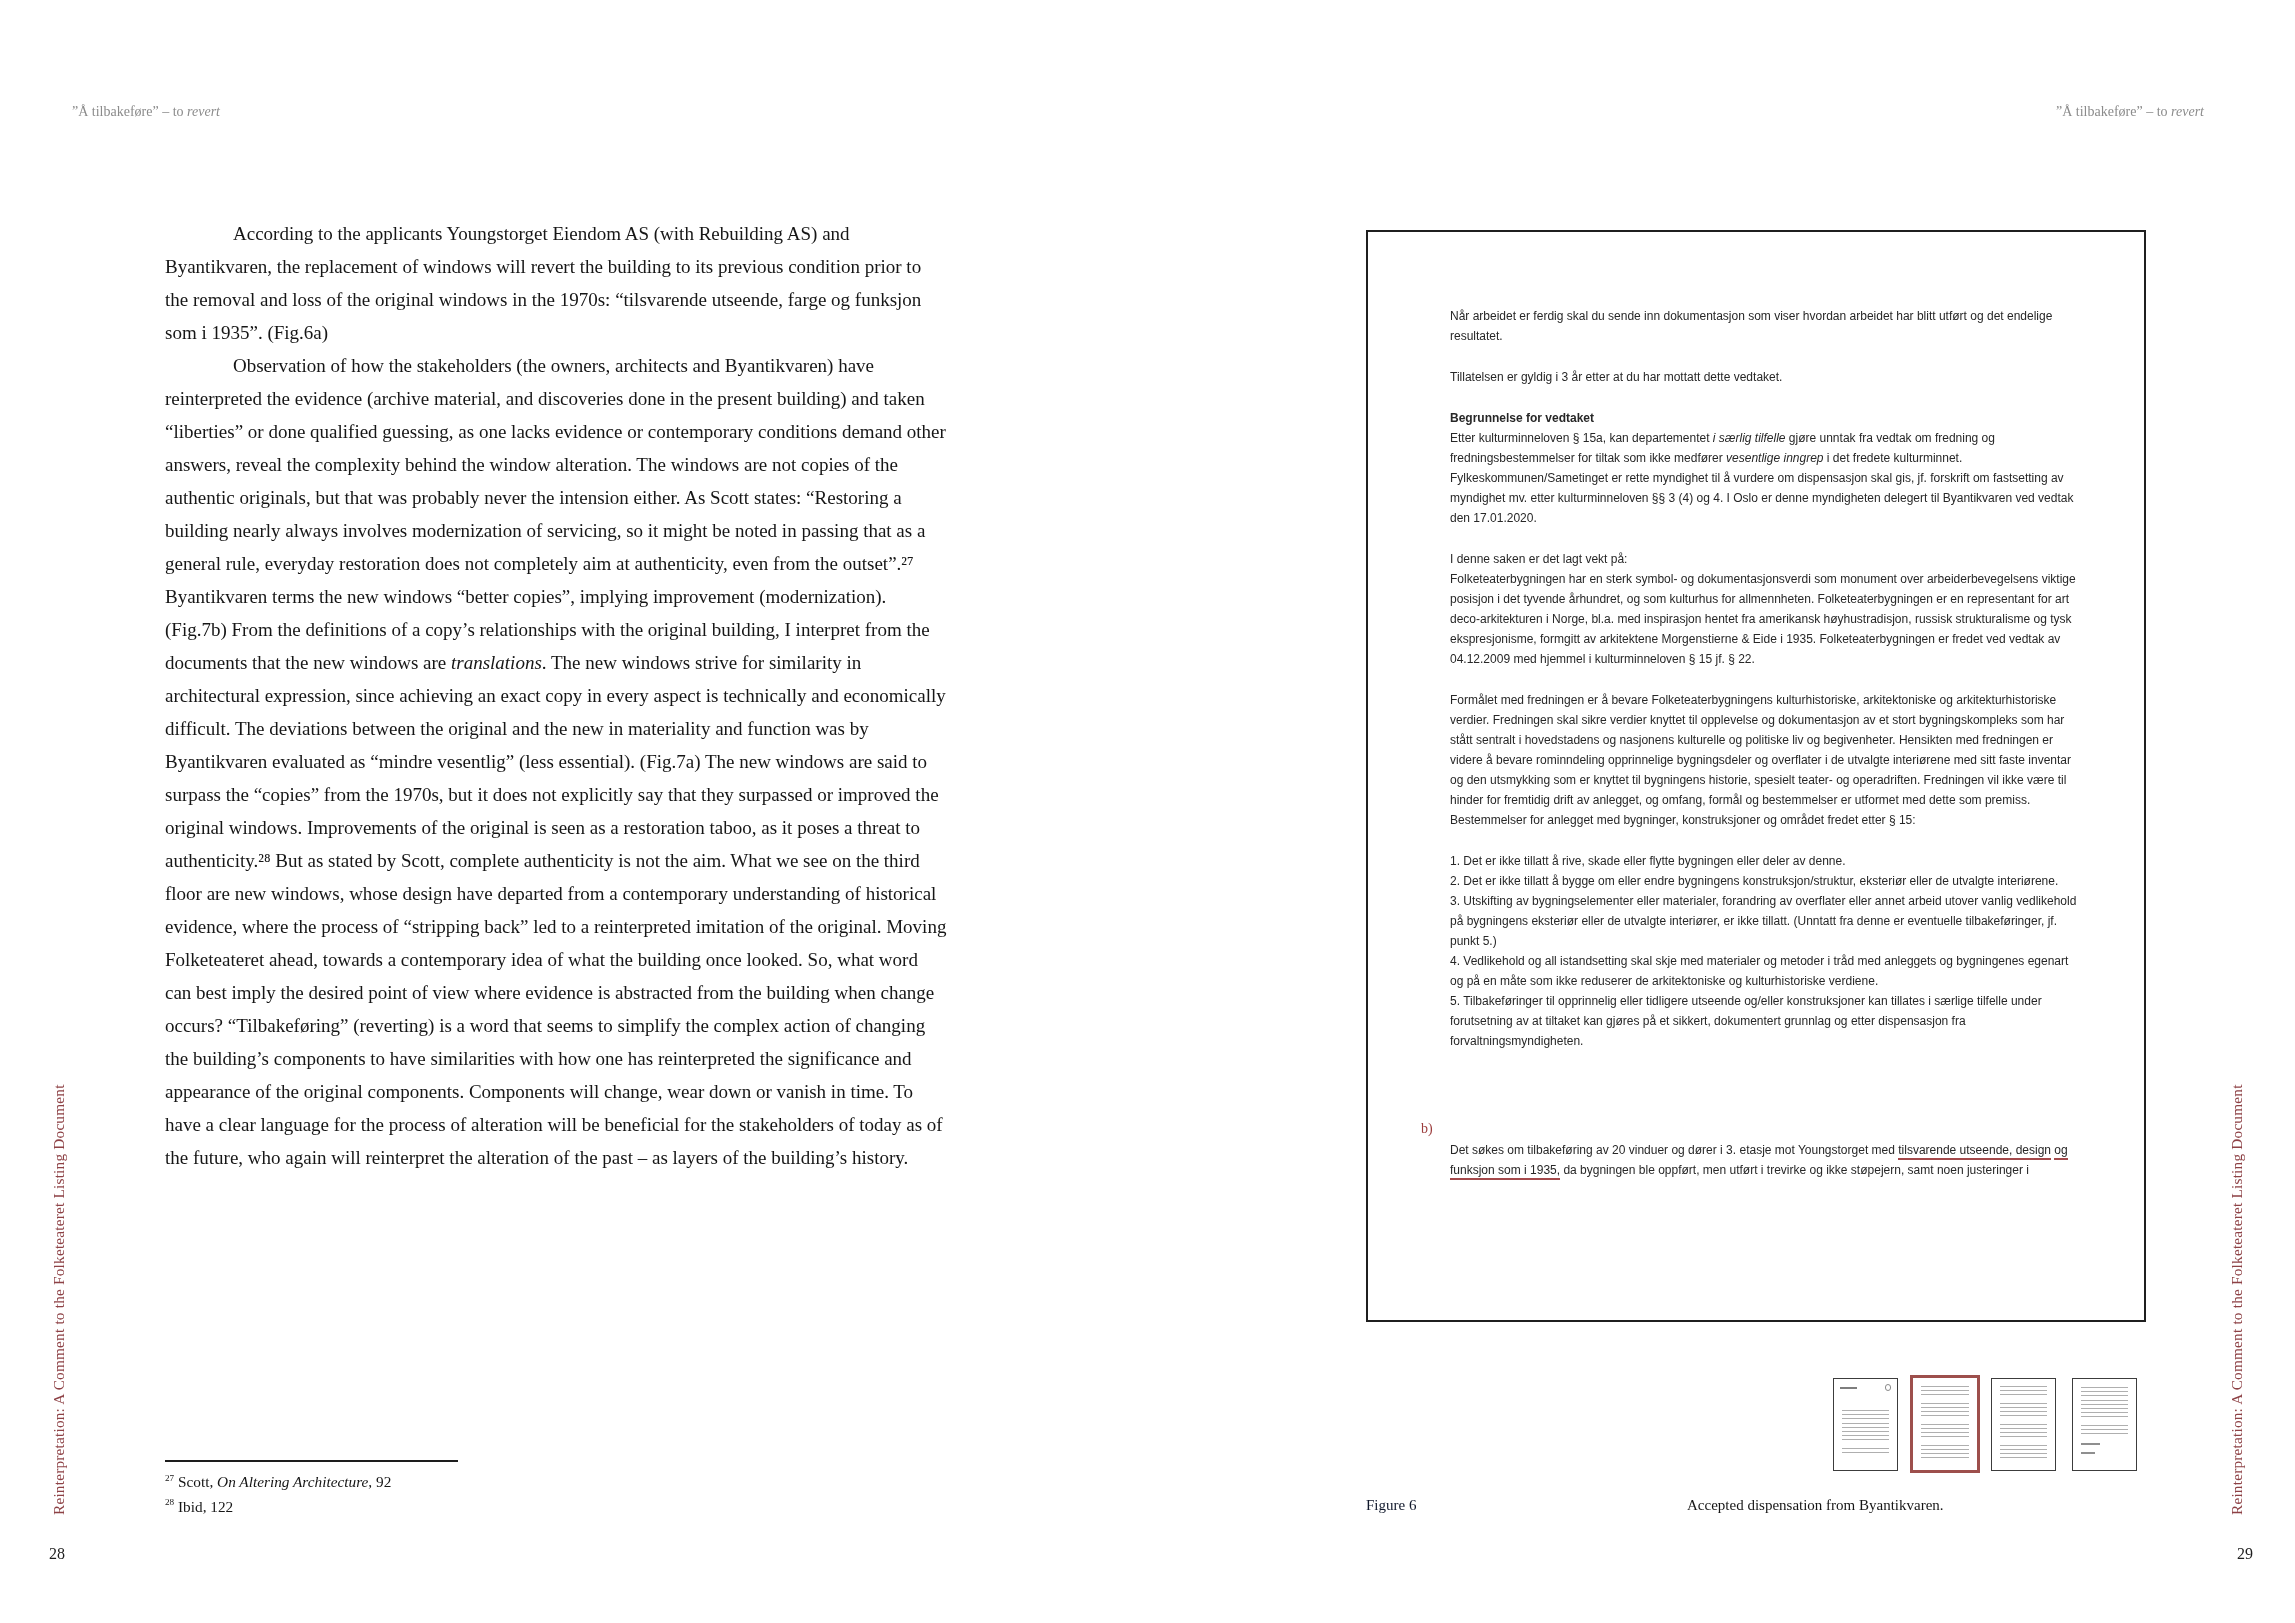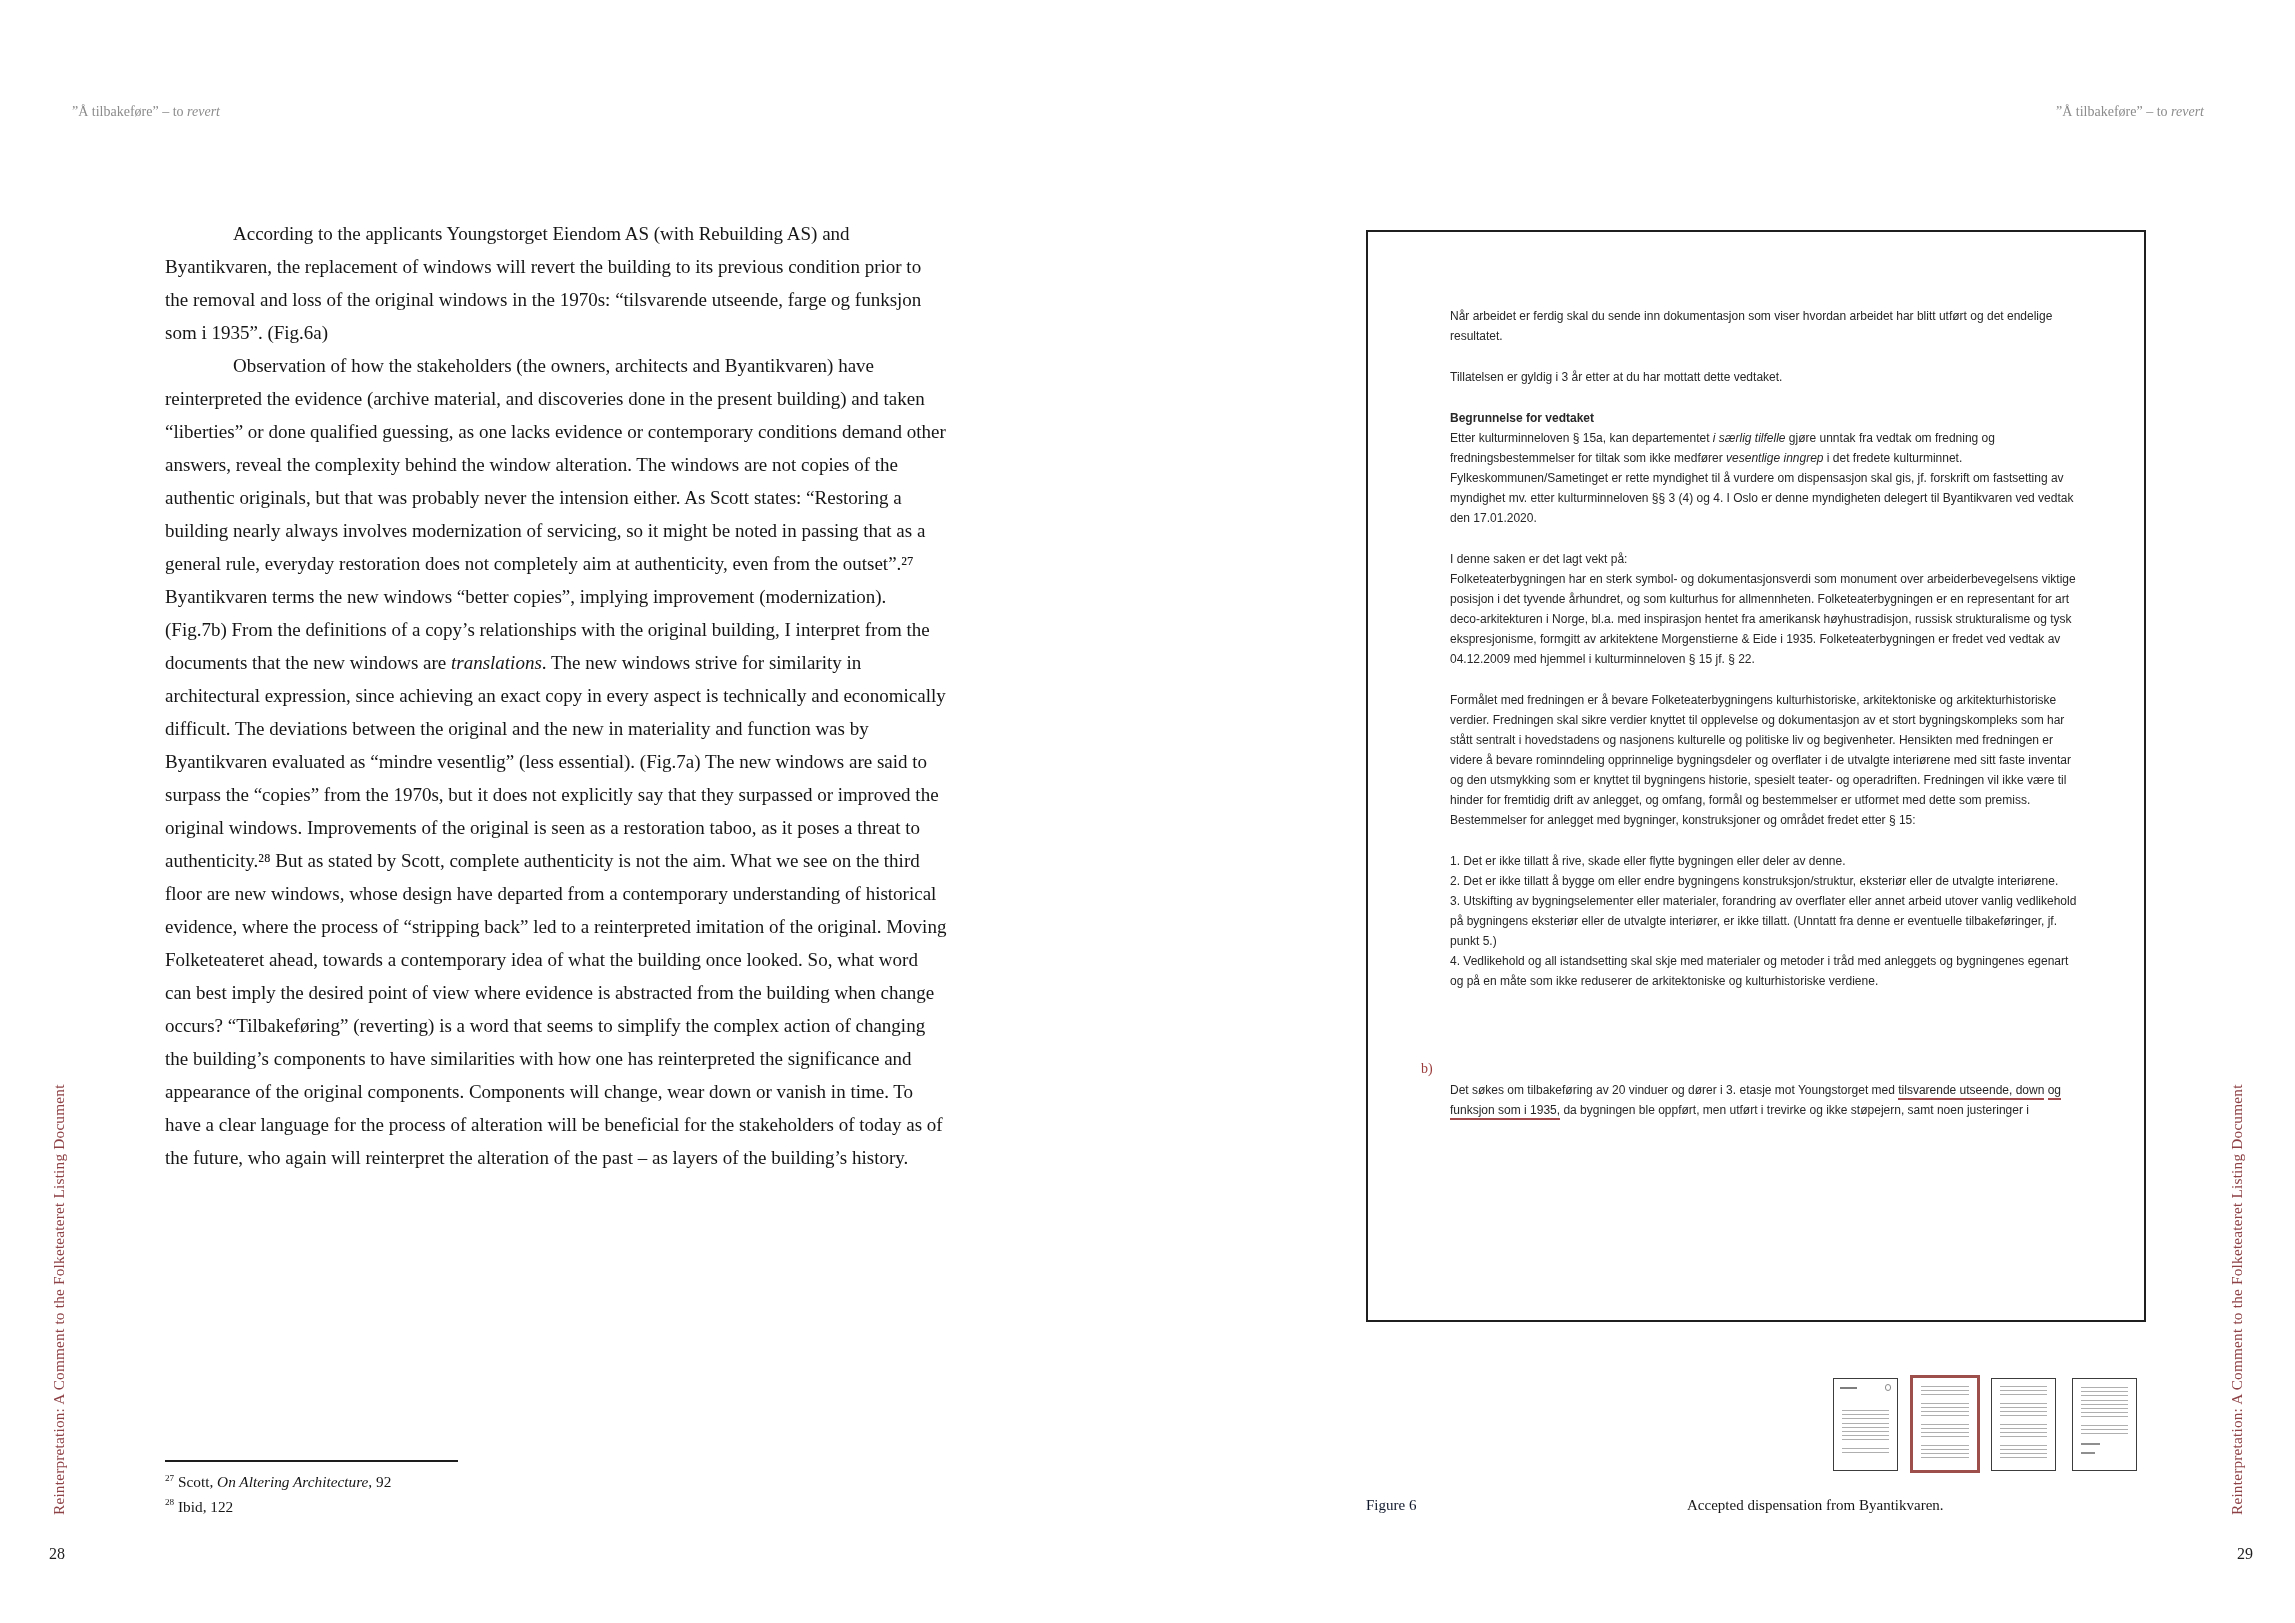--- a/index.html
+++ b/index.html
@@ -102,23 +102,24 @@
     <p class="doc-h tight">Begrunnelse for vedtaket</p>
     <p><span>Etter kulturminneloven § 15a, kan departementet </span><span class="it">i særlig tilfelle</span><span> gjøre unntak fra vedtak om fredning og fredningsbestemmelser for tiltak som ikke medfører </span><span class="it">vesentlige inngrep</span><span> i det fredete kulturminnet. Fylkeskommunen/Sametinget er rette myndighet til å vurdere om dispensasjon skal gis, jf. forskrift om fastsetting av myndighet mv. etter kulturminneloven §§ 3 (4) og 4. I Oslo er denne myndigheten delegert til Byantikvaren ved vedtak den 17.01.2020.</span></p>
     <p class="tight">I denne saken er det lagt vekt på:</p>
     <p>Folketeaterbygningen har en sterk symbol- og dokumentasjonsverdi som monument over arbeiderbevegelsens viktige posisjon i det tyvende århundret, og som kulturhus for allmennheten. Folketeaterbygningen er en representant for art deco-arkitekturen i Norge, bl.a. med inspirasjon hentet fra amerikansk høyhustradisjon, russisk strukturalisme og tysk ekspresjonisme, formgitt av arkitektene Morgenstierne &amp; Eide i 1935. Folketeaterbygningen er fredet ved vedtak av 04.12.2009 med hjemmel i kulturminneloven § 15 jf. § 22.</p>
     <p>Formålet med fredningen er å bevare Folketeaterbygningens kulturhistoriske, arkitektoniske og arkitekturhistoriske verdier. Fredningen skal sikre verdier knyttet til opplevelse og dokumentasjon av et stort bygningskompleks som har stått sentralt i hovedstadens og nasjonens kulturelle og politiske liv og begivenheter. Hensikten med fredningen er videre å bevare rominndeling opprinnelige bygningsdeler og overflater i de utvalgte interiørene med sitt faste inventar og den utsmykking som er knyttet til bygningens historie, spesielt teater- og operadriften. Fredningen vil ikke være til hinder for fremtidig drift av anlegget, og omfang, formål og bestemmelser er utformet med dette som premiss. Bestemmelser for anlegget med bygninger, konstruksjoner og området fredet etter § 15:</p>
     <div class="doc-items">
       <p>1. Det er ikke tillatt å rive, skade eller flytte bygningen eller deler av denne.</p>
       <p>2. Det er ikke tillatt å bygge om eller endre bygningens konstruksjon/struktur, eksteriør eller de utvalgte interiørene.</p>
       <p>3. Utskifting av bygningselementer eller materialer, forandring av overflater eller annet arbeid utover vanlig vedlikehold på bygningens eksteriør eller de utvalgte interiører, er ikke tillatt. (Unntatt fra denne er eventuelle tilbakeføringer, jf. punkt 5.)</p>
       <p>4. Vedlikehold og all istandsetting skal skje med materialer og metoder i tråd med anleggets og bygningenes egenart og på en måte som ikke reduserer de arkitektoniske og kulturhistoriske verdiene.</p>
+      <p>5. Tilbakeføringer til opprinnelig eller tidligere utseende og/eller konstruksjoner kan tillates i særlige tilfelle under forutsetning av at tiltaket kan gjøres på et sikkert, dokumentert grunnlag og etter dispensasjon fra forvaltningsmyndigheten.</p>
     </div>
     <p class="b-para tight">
-      <span class="b-marker">b)</span><span>Det søkes om tilbakeføring av 20 vinduer og dører i 3. etasje mot Youngstorget med </span><span class="redline">tilsvarende utseende, down</span><span> </span><span class="redline">og funksjon som i 1935,</span><span> da bygningen ble oppført, men utført i trevirke og ikke støpejern, samt noen justeringer i</span>
+      <span class="b-marker">b)</span><span>Det søkes om tilbakeføring av 20 vinduer og dører i 3. etasje mot Youngstorget med </span><span class="redline">tilsvarende utseende, design</span><span> </span><span class="redline">og funksjon som i 1935,</span><span> da bygningen ble oppført, men utført i trevirke og ikke støpejern, samt noen justeringer i</span>
     </p>
   </div>
 </div>
 
 <div class="thumb t1">
   <div class="lh-name"></div>
   <div class="lh-logo"></div>
   <div class="thumb-lines"></div>
 </div>
 <div class="thumb t2">

